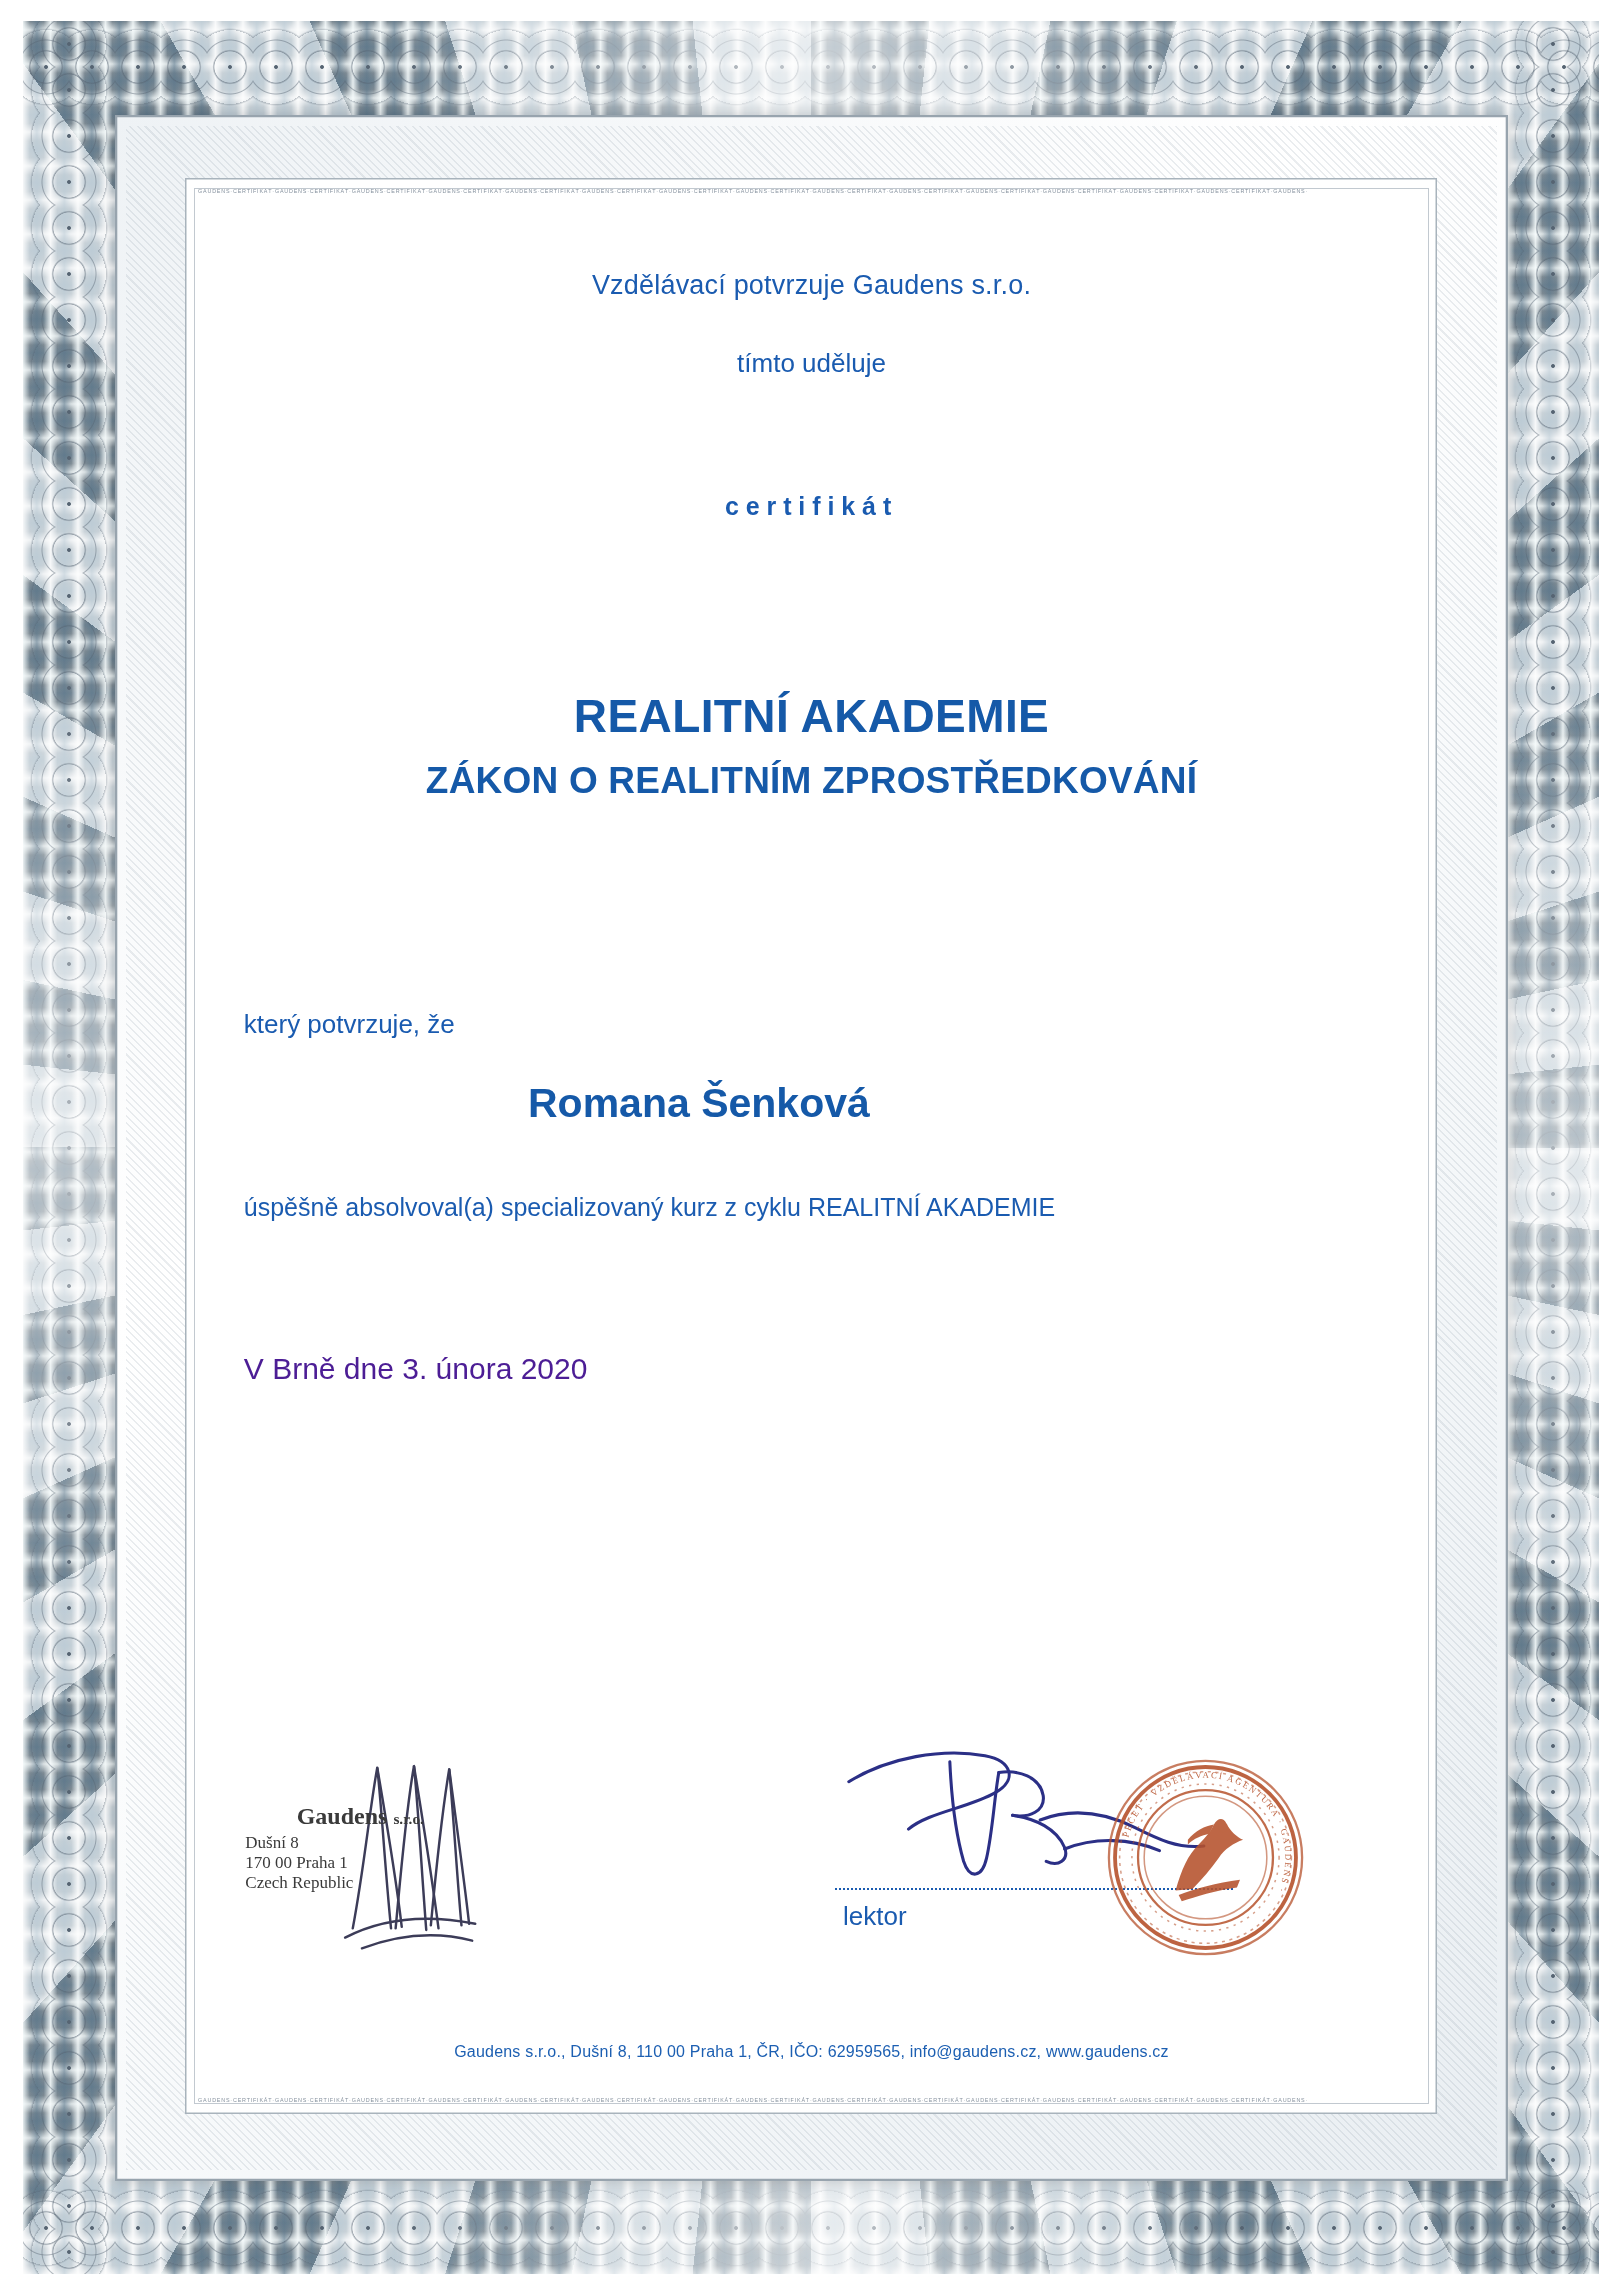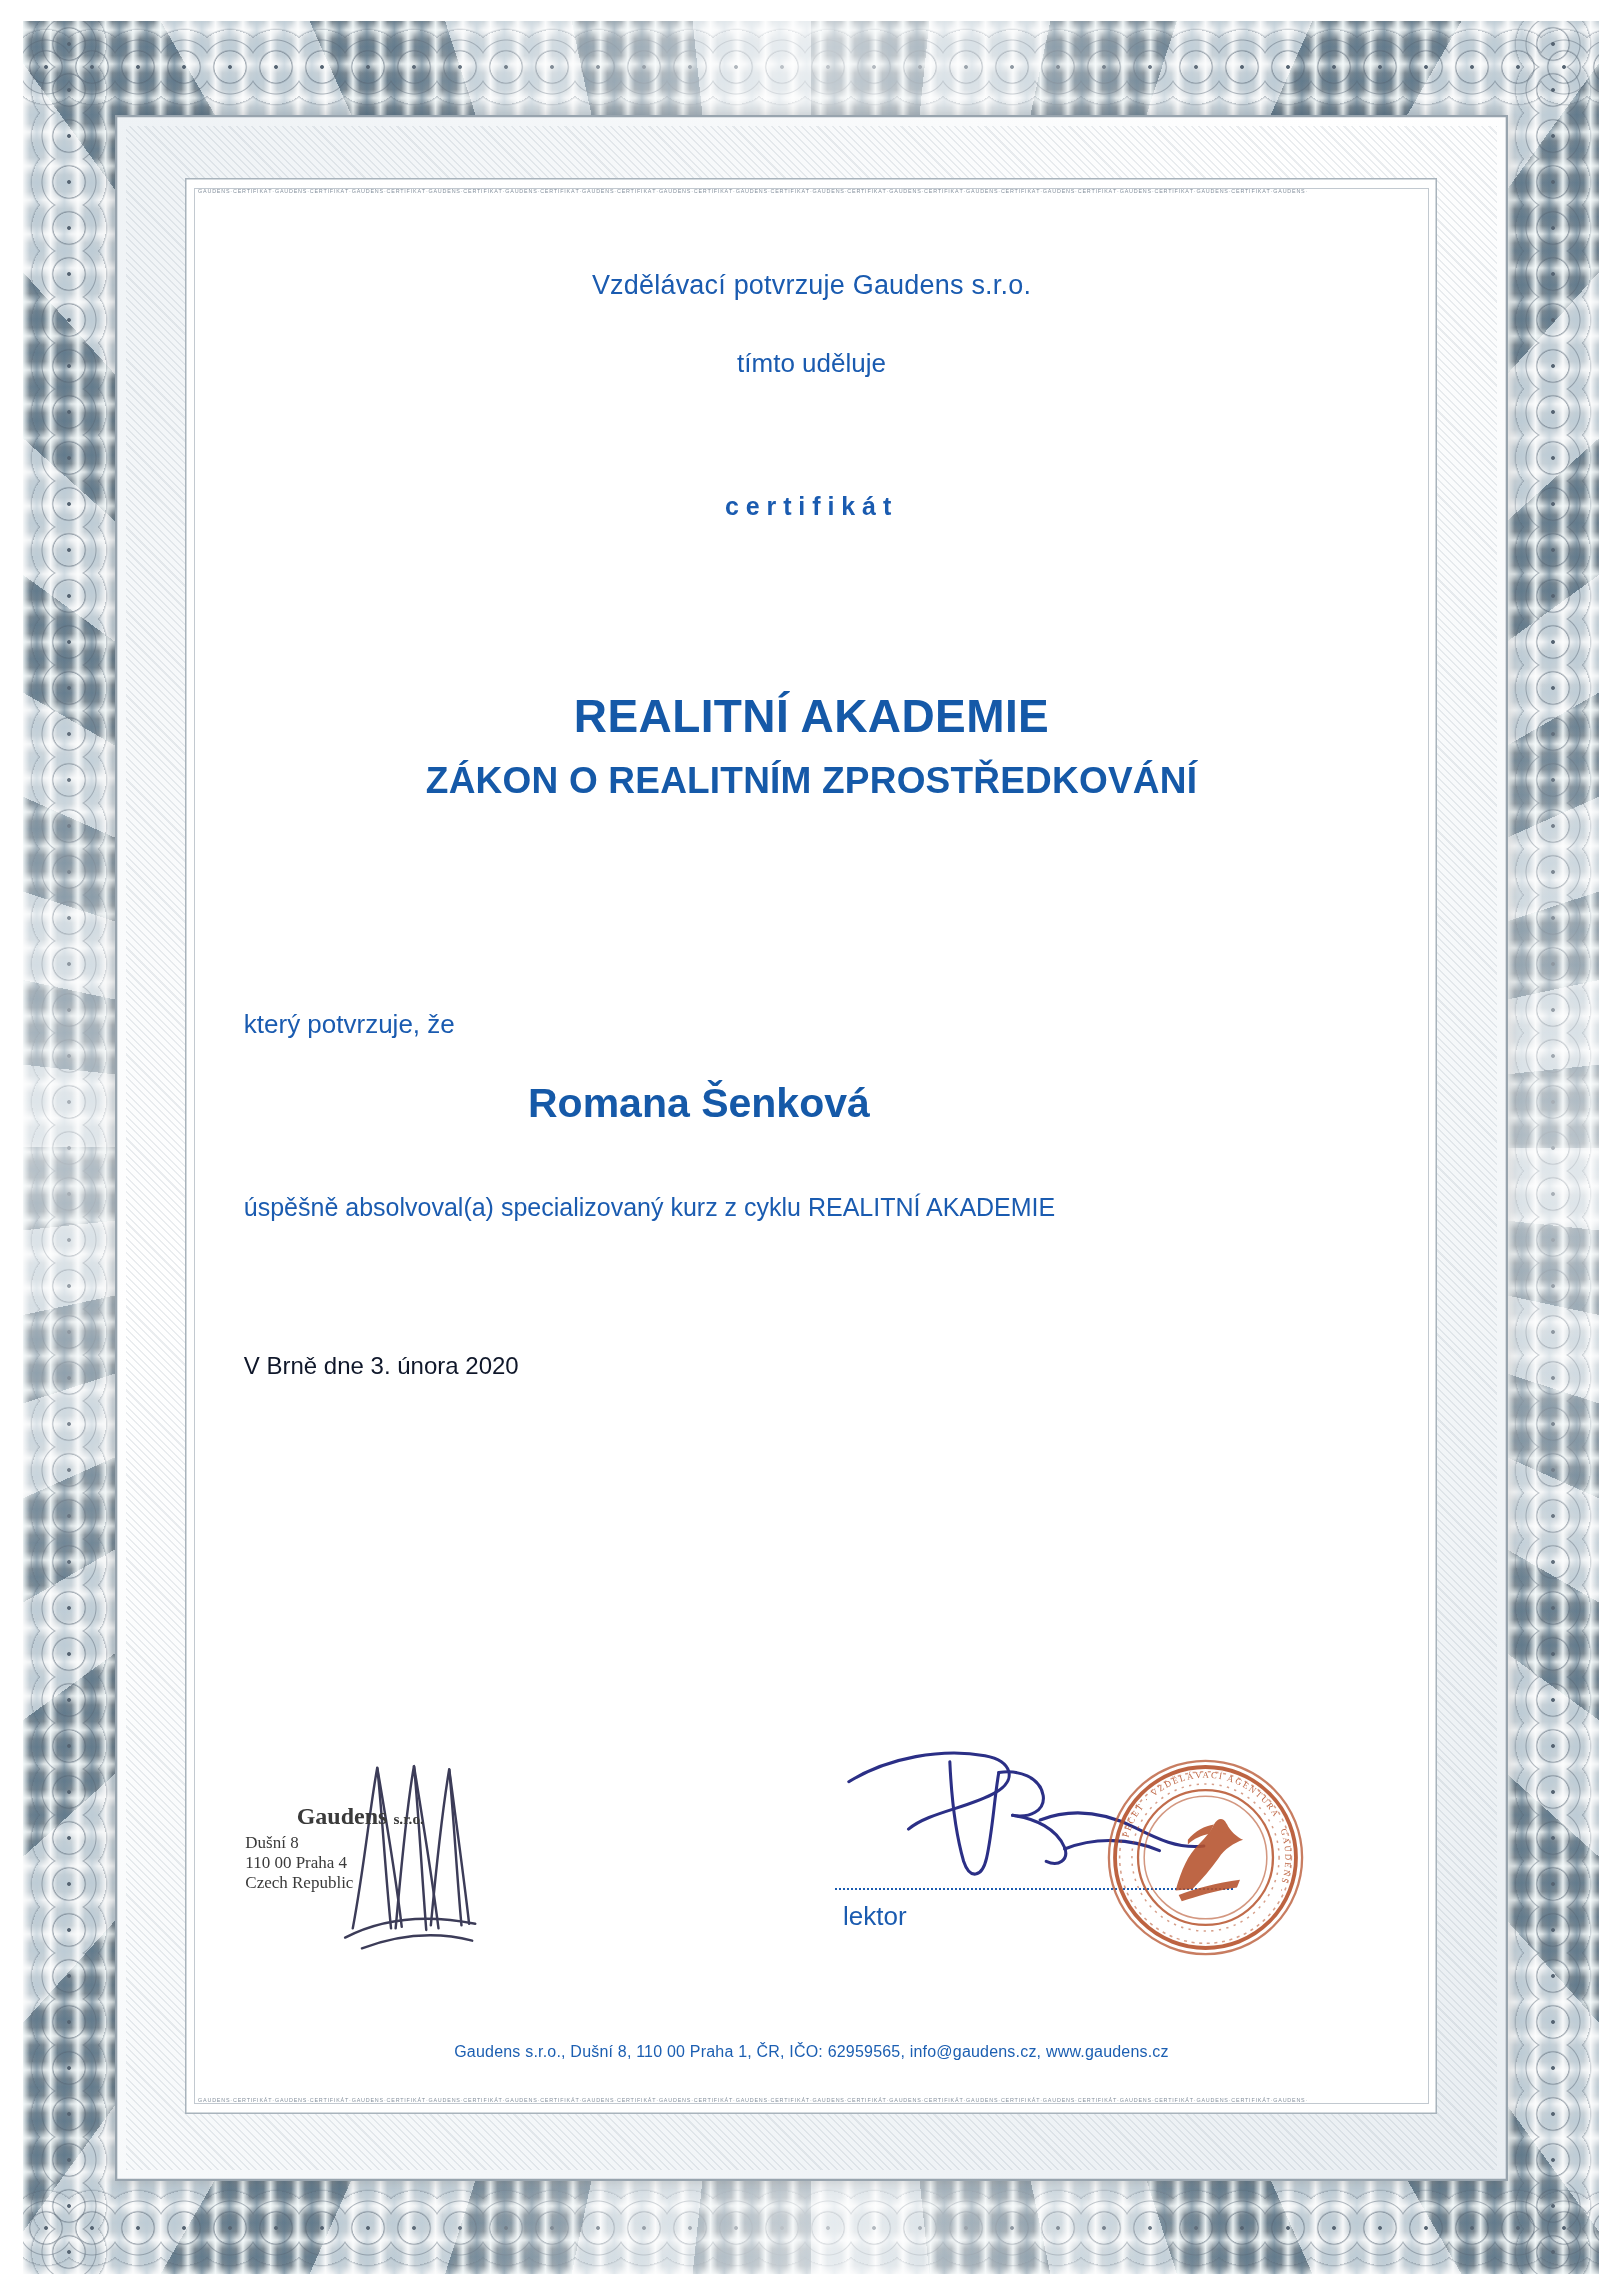--- a/index.html
+++ b/index.html
@@ -194,22 +194,22 @@
     margin-top: 40px;
     margin-left: 298px;
   }
   .course-line {
     font-size: 25px;
     color: #1a5bb0;
     margin-top: 66px;
     margin-left: 13.8px;
   }
   .place-date {
-    font-size: 24px;
-    color: #0f172a;
+    font-size: 30px;
+    color: #4c1d95;
     margin-top: 130px;
     margin-left: 13.8px;
   }
 
   
   .sign-area {
     position: absolute;
     left: 0;
     top: 1484px;
     width: 1163px;
@@ -350,21 +350,21 @@
             <path d="M30 262 C 80 236, 140 232, 200 244"></path>
             <path d="M52 276 C 100 258, 150 254, 196 266"></path>
           </g>
         </svg>
         <div class="sl-name">
           <span>Gaudens</span>
           <small>s.r.o.</small>
         </div>
         <div class="sl-addr">
           <div>Dušní 8</div>
-          <div>110 00 Praha 4</div>
+          <div>170 00 Praha 1</div>
           <div>Czech Republic</div>
         </div>
       </div>
 
       <div class="sign-mid">
         <svg class="sig-svg" width="398" height="176" viewBox="0 0 520 230">
           <g fill="none" stroke="#2b2f86" stroke-width="4" stroke-linecap="round" stroke-linejoin="round">
             <path d="M18 78 C 70 46, 140 34, 196 44 C 232 51, 238 76, 210 92 C 176 112, 122 118, 96 140"></path>
             <path d="M150 52 C 152 96, 156 140, 168 182 C 176 206, 192 204, 198 178 C 206 142, 208 100, 214 66"></path>
             <path d="M214 66 C 240 62, 268 72, 272 96 C 275 116, 254 126, 232 122"></path>

